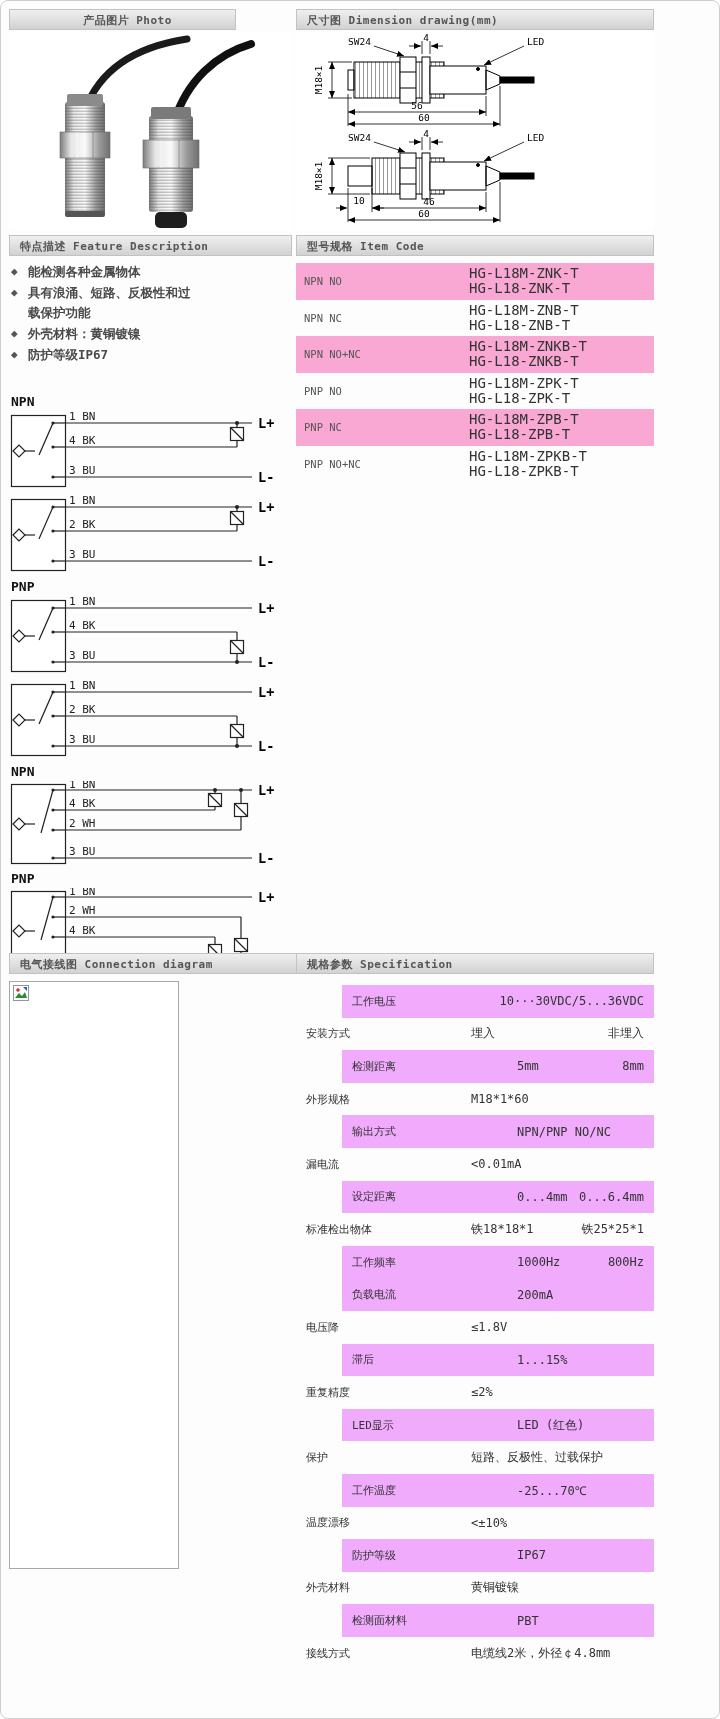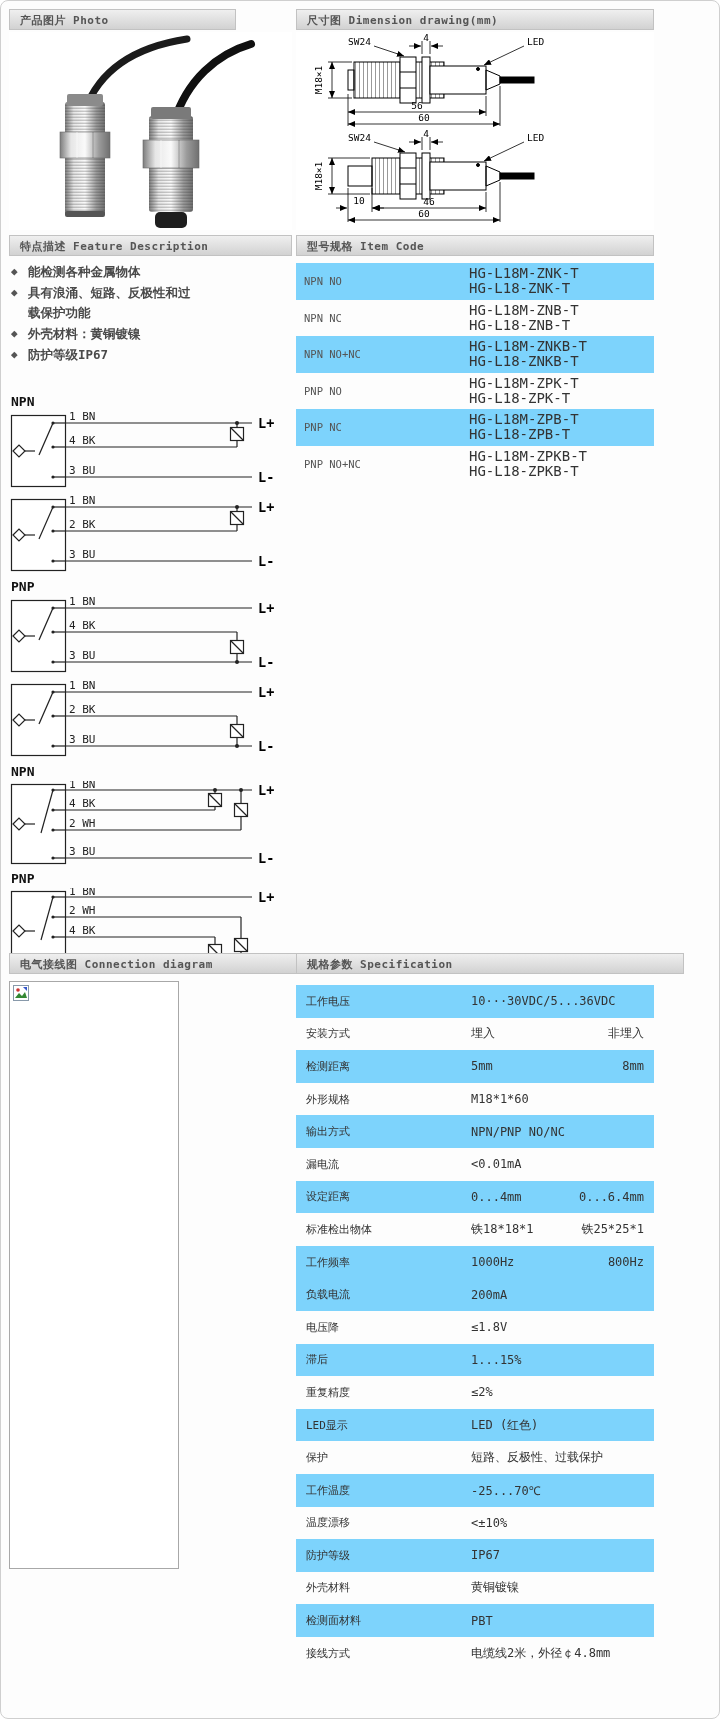--- a/index.html
+++ b/index.html
@@ -1,48 +1,48 @@
 <!DOCTYPE html>
 <html><head>
 <meta charset="utf-8">
 <style>
   html,body{margin:0;padding:0;background:#fff;}
   body{font-family:"DejaVu Sans Mono","Liberation Mono",monospace;}
   .page{position:relative;width:718px;height:1717px;border:1px solid #cfcfcf;border-radius:8px;background:#fdfdfd;overflow:hidden;}
   .bar{position:absolute;height:21px;line-height:21px;background:linear-gradient(#efefef,#d2d2d2);border:1px solid #c2c2c2;box-sizing:border-box;color:#555;font-size:11px;font-weight:bold;padding-left:10px;letter-spacing:0.5px;}
-  .bar-photo{left:8px;top:8px;width:227px;}
+  .bar-photo{left:8px;top:8px;width:227px;text-align:center;}
   .bar-dim{left:295px;top:8px;width:358px;}
   .bar-feature{left:8px;top:234px;width:283px;}
   .bar-itemcode{left:295px;top:234px;width:358px;}
   .bar-conn{left:8px;top:952px;width:326px;}
-  .bar-spec{left:295px;top:952px;width:388px;}
+  .bar-spec{left:295px;top:952px;width:358px;}
   .photo-area{position:absolute;left:8px;top:31px;width:283px;height:198px;background:#fff;}
   .dim-area{position:absolute;left:295px;top:31px;width:358px;height:198px;background:#fff;}
   .dim-area svg{display:block;margin-left:6px;}
   .feature-list{position:absolute;left:10px;top:261px;width:278px;}
   .f-item{display:flex;font-size:12.5px;font-weight:bold;color:#4a4a4a;line-height:20px;margin-bottom:1px;}
   .f-bullet{width:17px;flex:none;font-size:11px;color:#555;}
   .f-text{width:170px;}
   .wiring{position:absolute;left:8px;top:366px;width:283px;margin-top:25px;}
   .wd-heading{font-size:13px;font-weight:bold;color:#111;height:16px;line-height:16px;margin:2px 0 1px 2px;}
   svg.wd{display:block;margin-bottom:4px;}
   .wl{font-size:11px;fill:#222;}
   .wp{font-size:13.5px;font-weight:bold;fill:#000;}
   .dt{font-size:9.5px;fill:#000;}
   svg text{font-family:"DejaVu Sans Mono","Liberation Mono",monospace;}
   .ic-table{position:absolute;left:295px;top:262px;width:358px;}
   .ic-row{display:flex;height:36.5px;align-items:center;box-sizing:border-box;}
-  .ic-row.shade{background:#7dd3fc;}
+  .ic-row.shade{background:#f9a8d4;}
   .ic-type{width:173px;padding-left:8px;box-sizing:border-box;font-size:10.5px;color:#555;}
   .ic-codes{flex:1;font-size:14px;color:#333;line-height:15px;}
   .conn-box{position:absolute;left:8px;top:980px;width:170px;height:588px;background:#fff;border:1px solid #a8a8a8;box-sizing:border-box;}
   .conn-box svg{margin:3px;}
   .sp-table{position:absolute;left:295px;top:984px;width:358px;}
   .sp-row{display:flex;height:32.6px;align-items:center;box-sizing:border-box;}
-  .sp-row.shade{background:#7dd3fc;}
+  .sp-row.shade{background:#f0abfc;margin-left:46px;}
   .sp-label{width:175px;padding-left:10px;box-sizing:border-box;font-size:11px;color:#333;}
   .sp-values{flex:1;display:flex;justify-content:space-between;padding-right:10px;font-size:12px;color:#333;}
 </style>
 </head>
 <body>
 
 <div class="page">
 
   <div class="bar bar-photo">产品图片 Photo</div>
   <div class="bar bar-dim">尺寸图 Dimension drawing(mm)</div>

